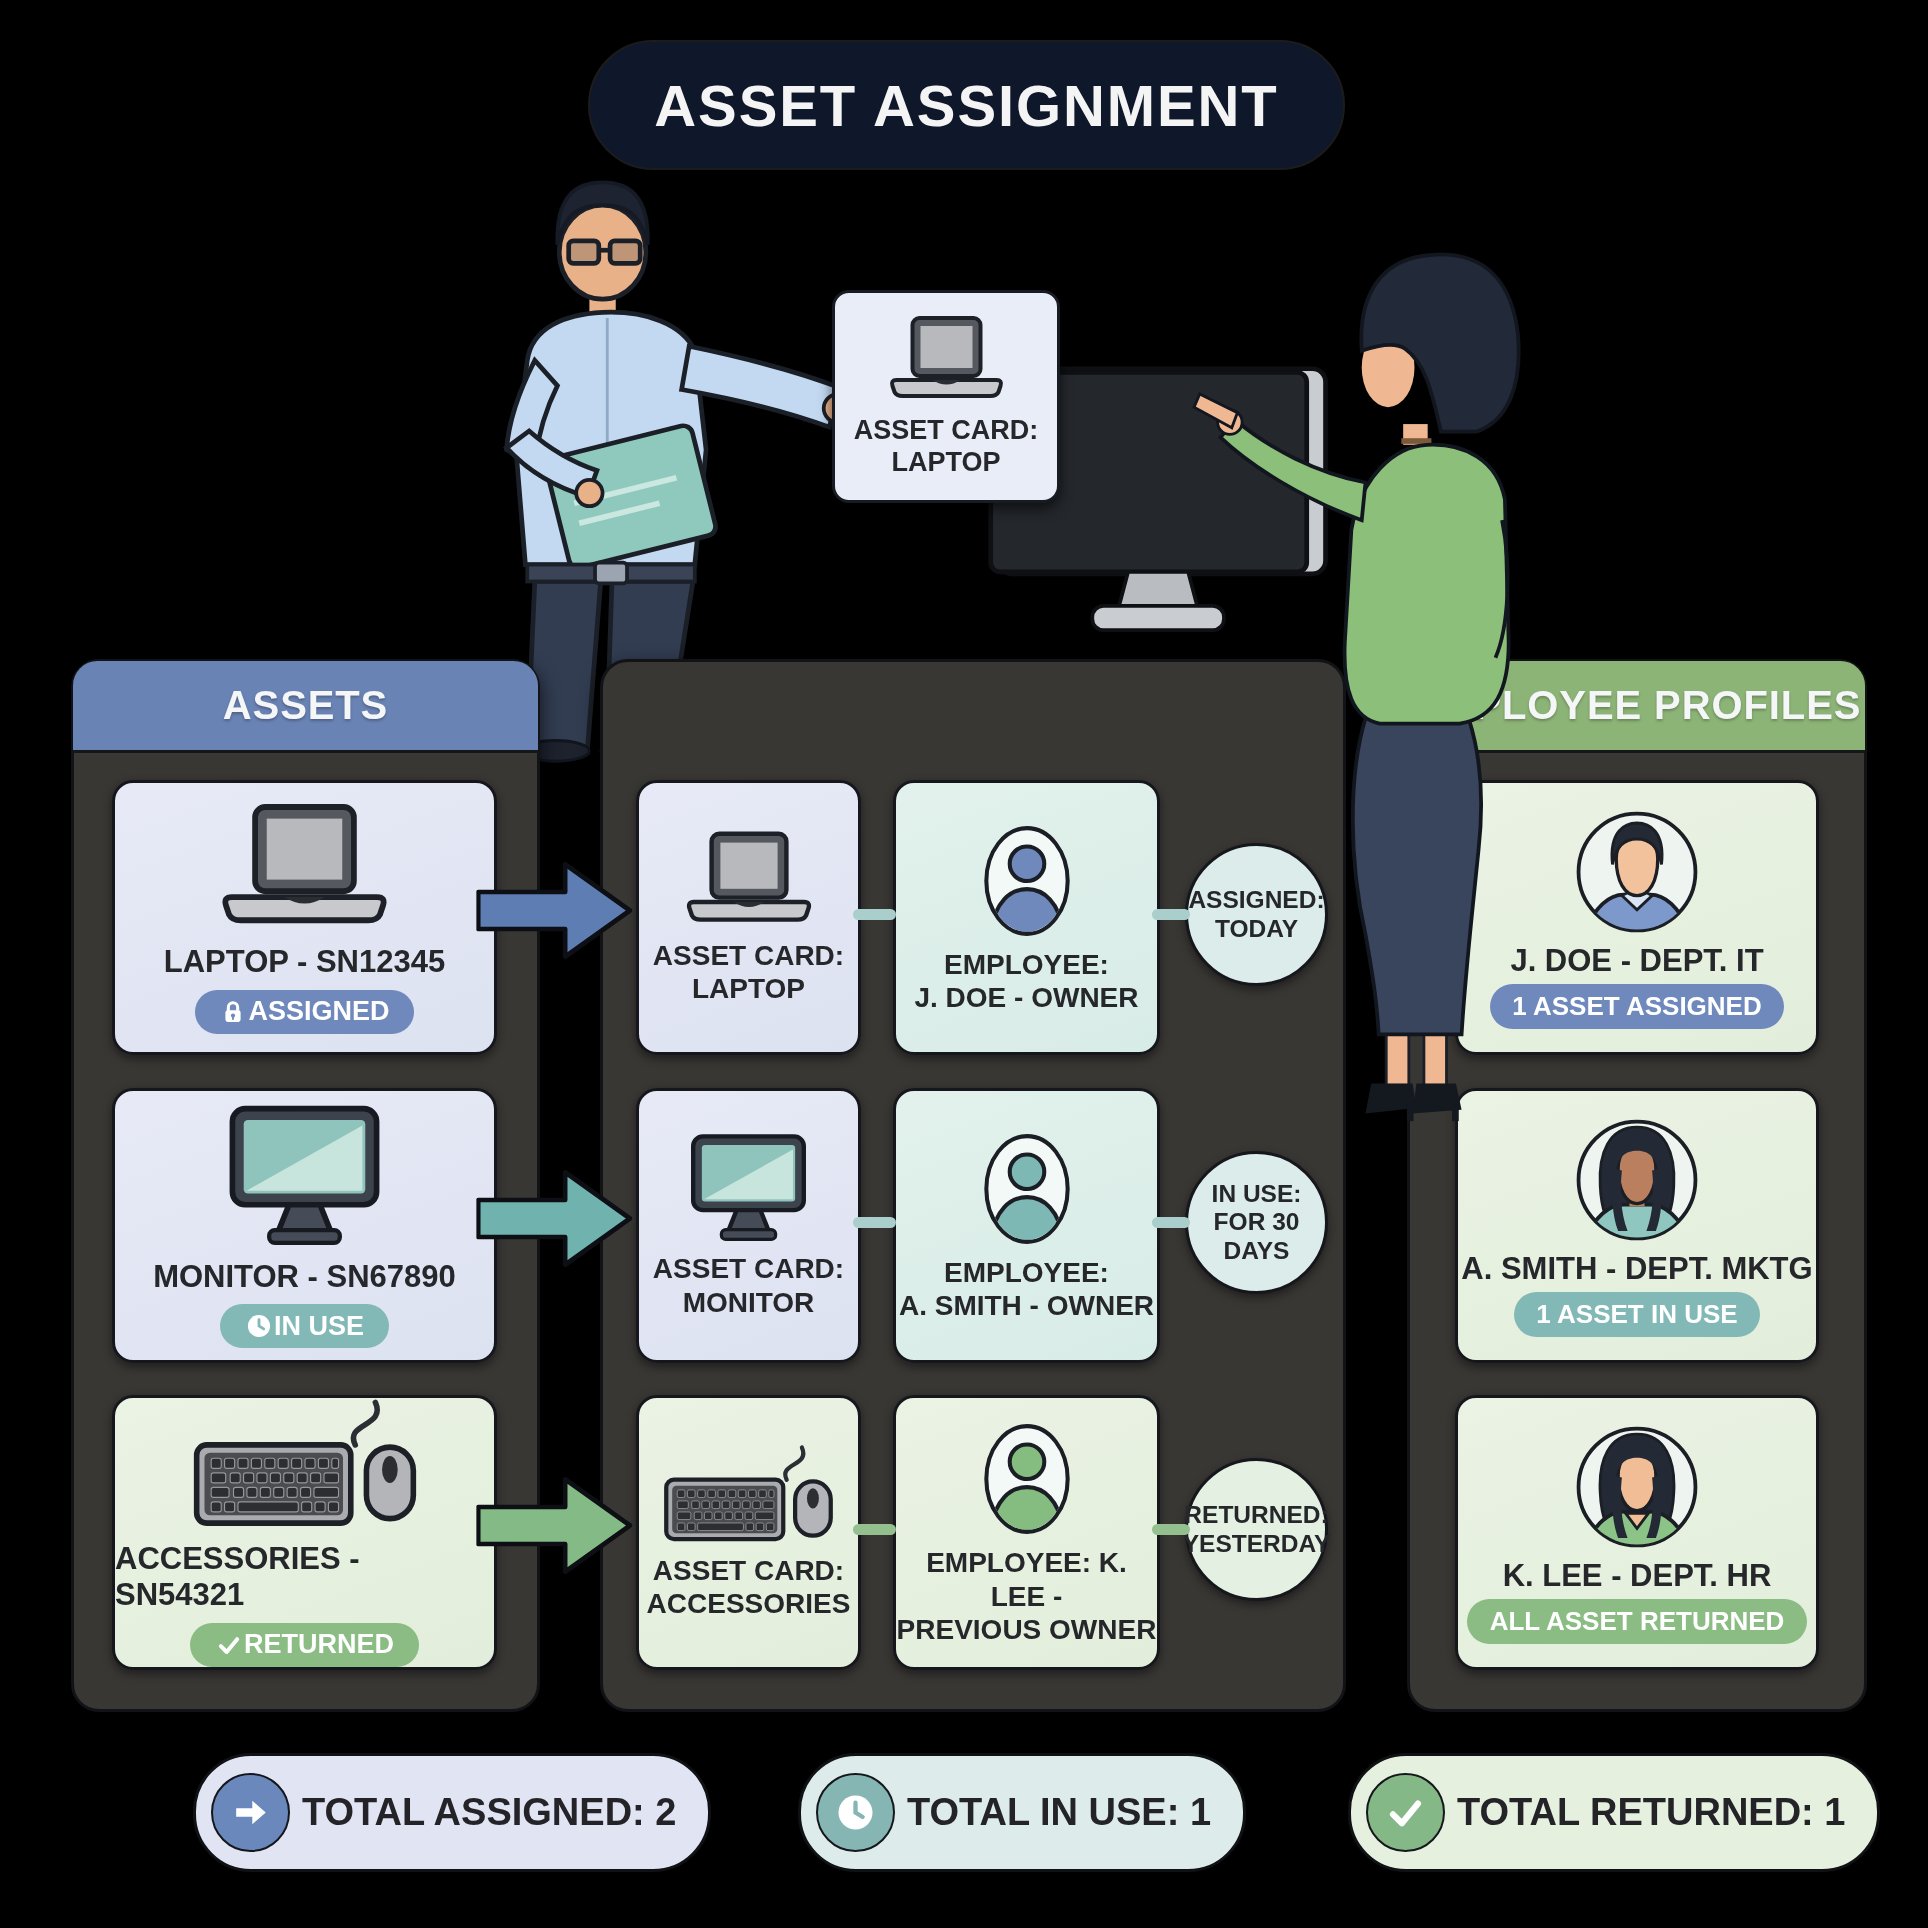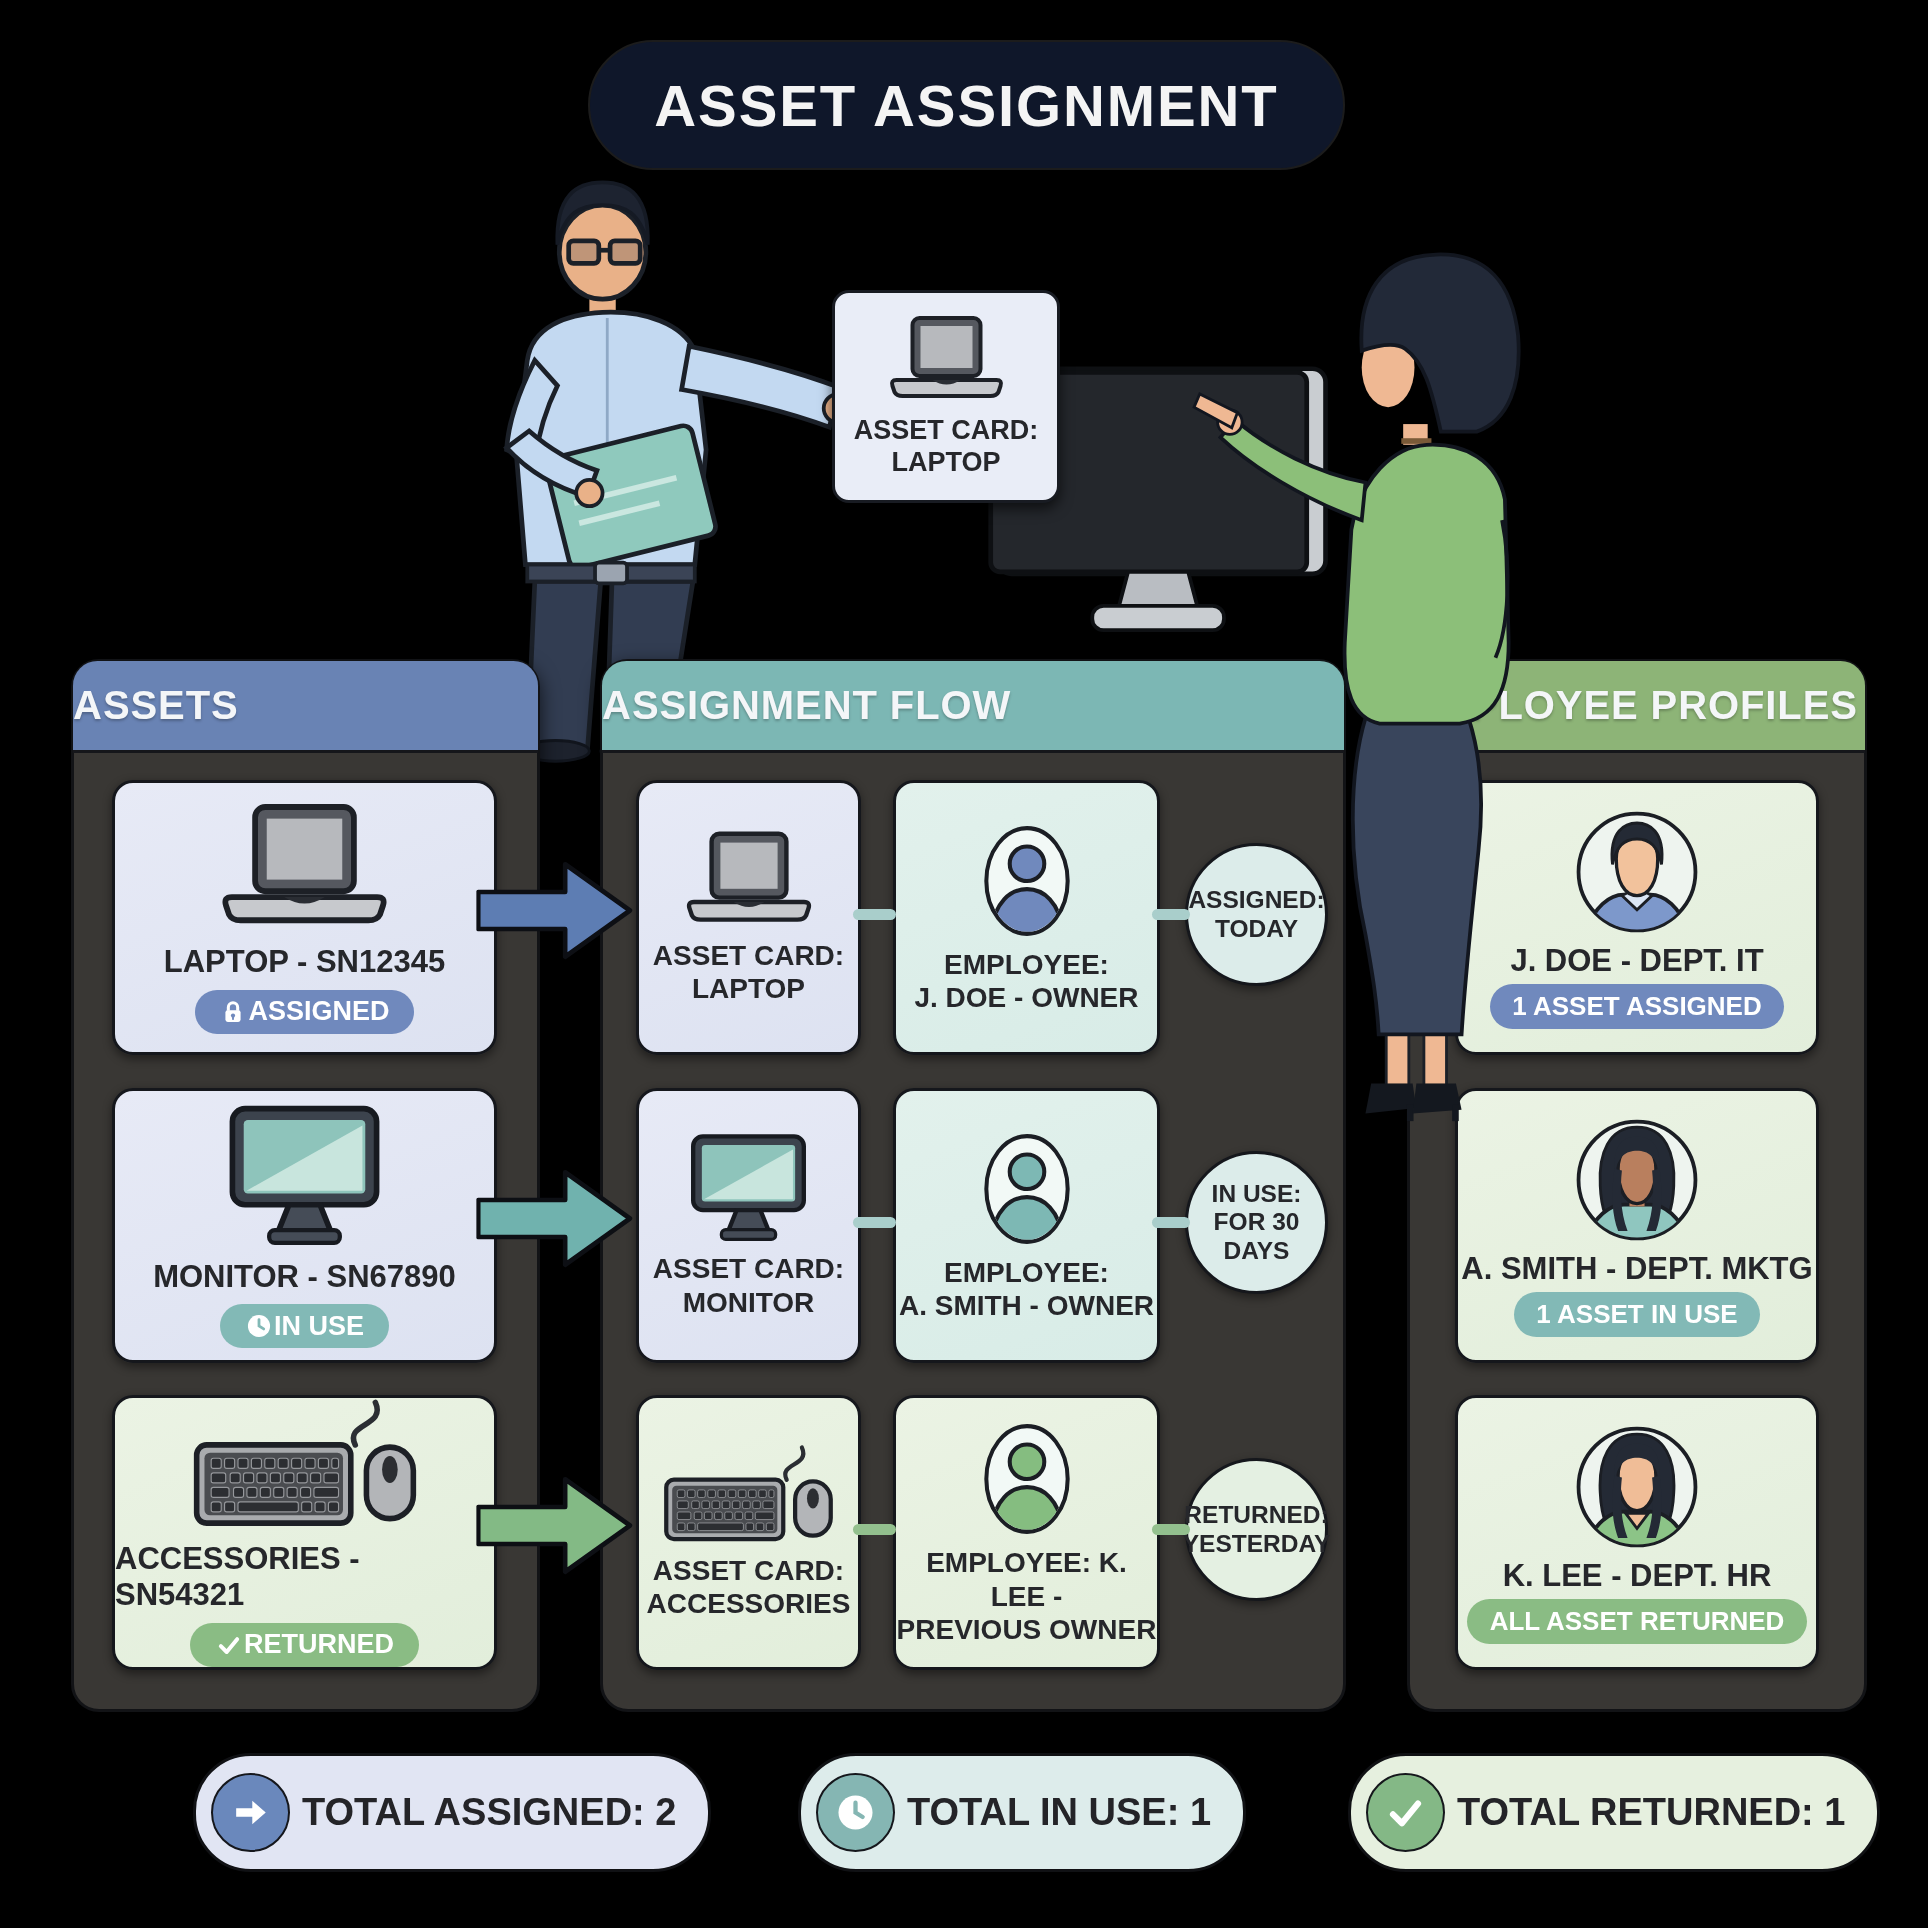--- a/index.html
+++ b/index.html
@@ -13,21 +13,21 @@
     z-index:2;box-shadow:0 3.8px 13px rgba(0,0,0,.8);}
   .title-pill span{font-size:58px;letter-spacing:1.9px;color:#f4f4f4;}
 
   
   .panel{top:659px;height:1047px;background:#38363345;background:#393734;border:3.8px solid #121316;
     border-radius:28px;z-index:2;box-shadow:0 7.5px 19px rgba(0,0,0,.7);}
   .panel-assets{left:71px;width:463px;}
   .panel-flow{left:600px;width:740px;}
   .panel-profiles{left:1407px;width:454px;}
   .panel-header{position:absolute;left:-0.9px;top:-0.9px;right:-0.9px;height:89px;border-radius:24.5px 24.5px 0 0;
-    display:flex;align-items:center;justify-content:flex-start;border-bottom:3.8px solid #15161a;}
+    display:flex;align-items:center;justify-content:center;border-bottom:3.8px solid #15161a;}
   .ph-assets{background:#6983b4;}
   .ph-flow{background:#7cb7b4;}
   .ph-profiles{background:#8db477;}
   .panel-header span{font-size:40px;color:#f4f6f8;letter-spacing:0.9px;text-shadow:0 1.9px 2.8px rgba(0,0,0,.25);}
 
   
   .card{position:absolute;border:3.8px solid #15171c;border-radius:21px;display:flex;flex-direction:column;
     align-items:center;justify-content:center;box-shadow:0 3.8px 9.4px rgba(0,0,0,.45);}
   .bg-lav{background:linear-gradient(160deg,#e7eaf6,#dde2f1);}
   .bg-grn{background:linear-gradient(160deg,#ebf3e4,#e2eedb);}
@@ -338,23 +338,20 @@
       <use href="#sym-arrow-fat"></use>
     </svg>
   <svg class="abs fat-arrow fa-teal" style="left:476px;top:1163px" viewBox="0 0 170 120">
       <use href="#sym-arrow-fat"></use>
     </svg>
   <svg class="abs fat-arrow fa-green" style="left:476px;top:1470px" viewBox="0 0 170 120">
       <use href="#sym-arrow-fat"></use>
     </svg>
 
   <div class="abs panel panel-flow">
-    <div class="panel-header ph-flow">
-      <span>ASSIGNMENT FLOW</span>
-    </div>
 
     <div class="connector conn-teal" style="left:250px;top:247px;width:43px"></div>
     <div class="connector conn-teal" style="left:549px;top:247px;width:38px"></div>
     <div class="card flow-asset bg-lav row1">
       <svg class="icon-svg" width="132" height="102" viewBox="0 0 140 108">
           <use href="#sym-laptop"></use>
         </svg>
       <div class="flow-label ml">ASSET CARD:
 LAPTOP</div>
     </div>

